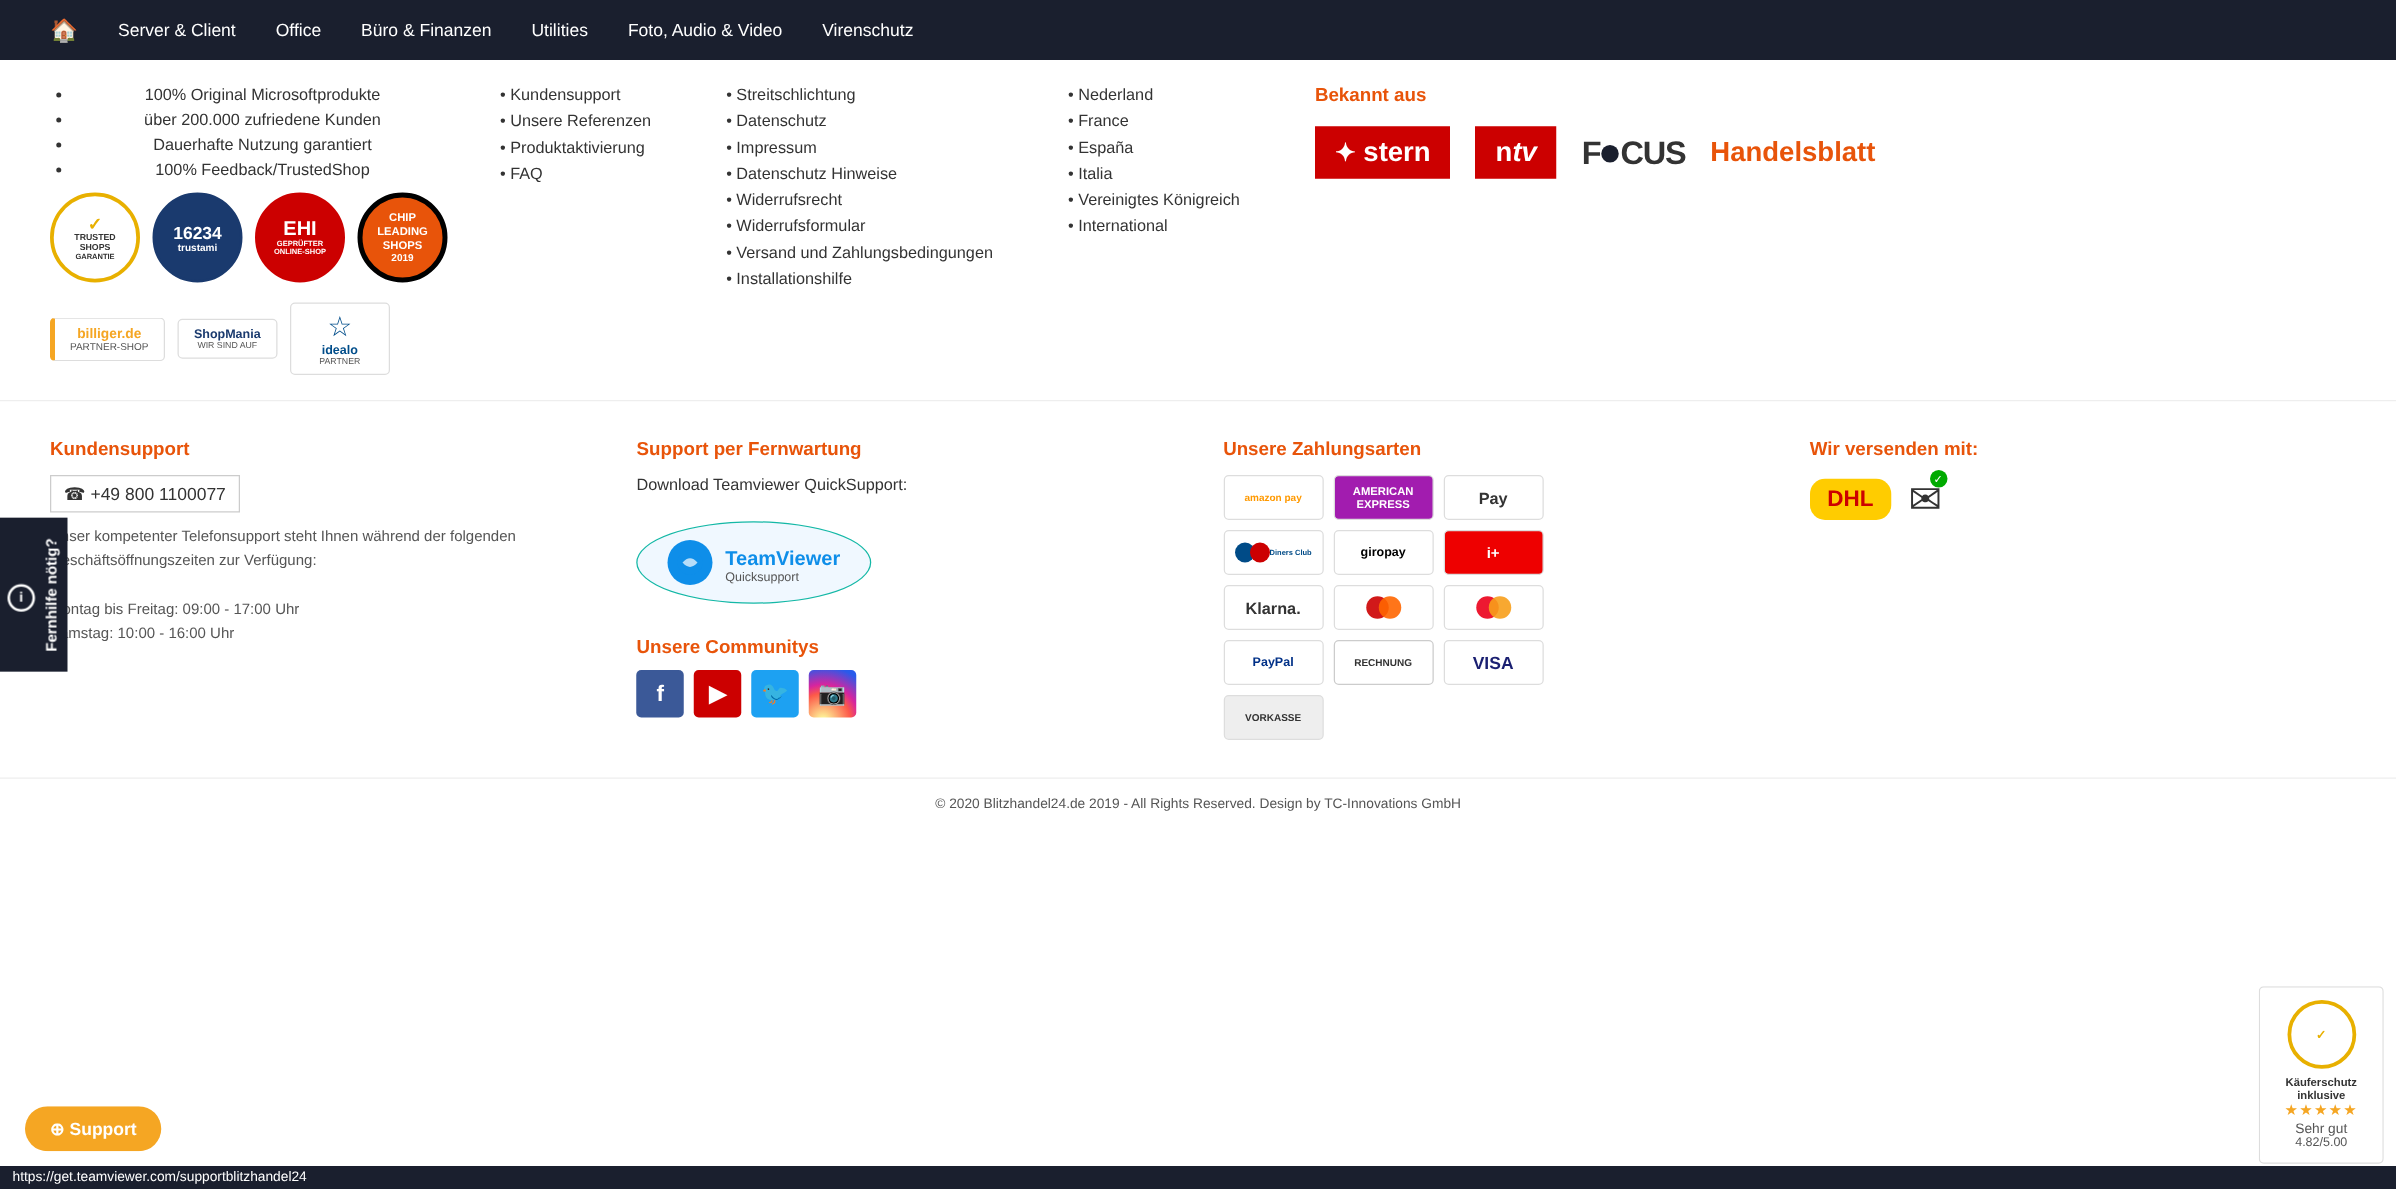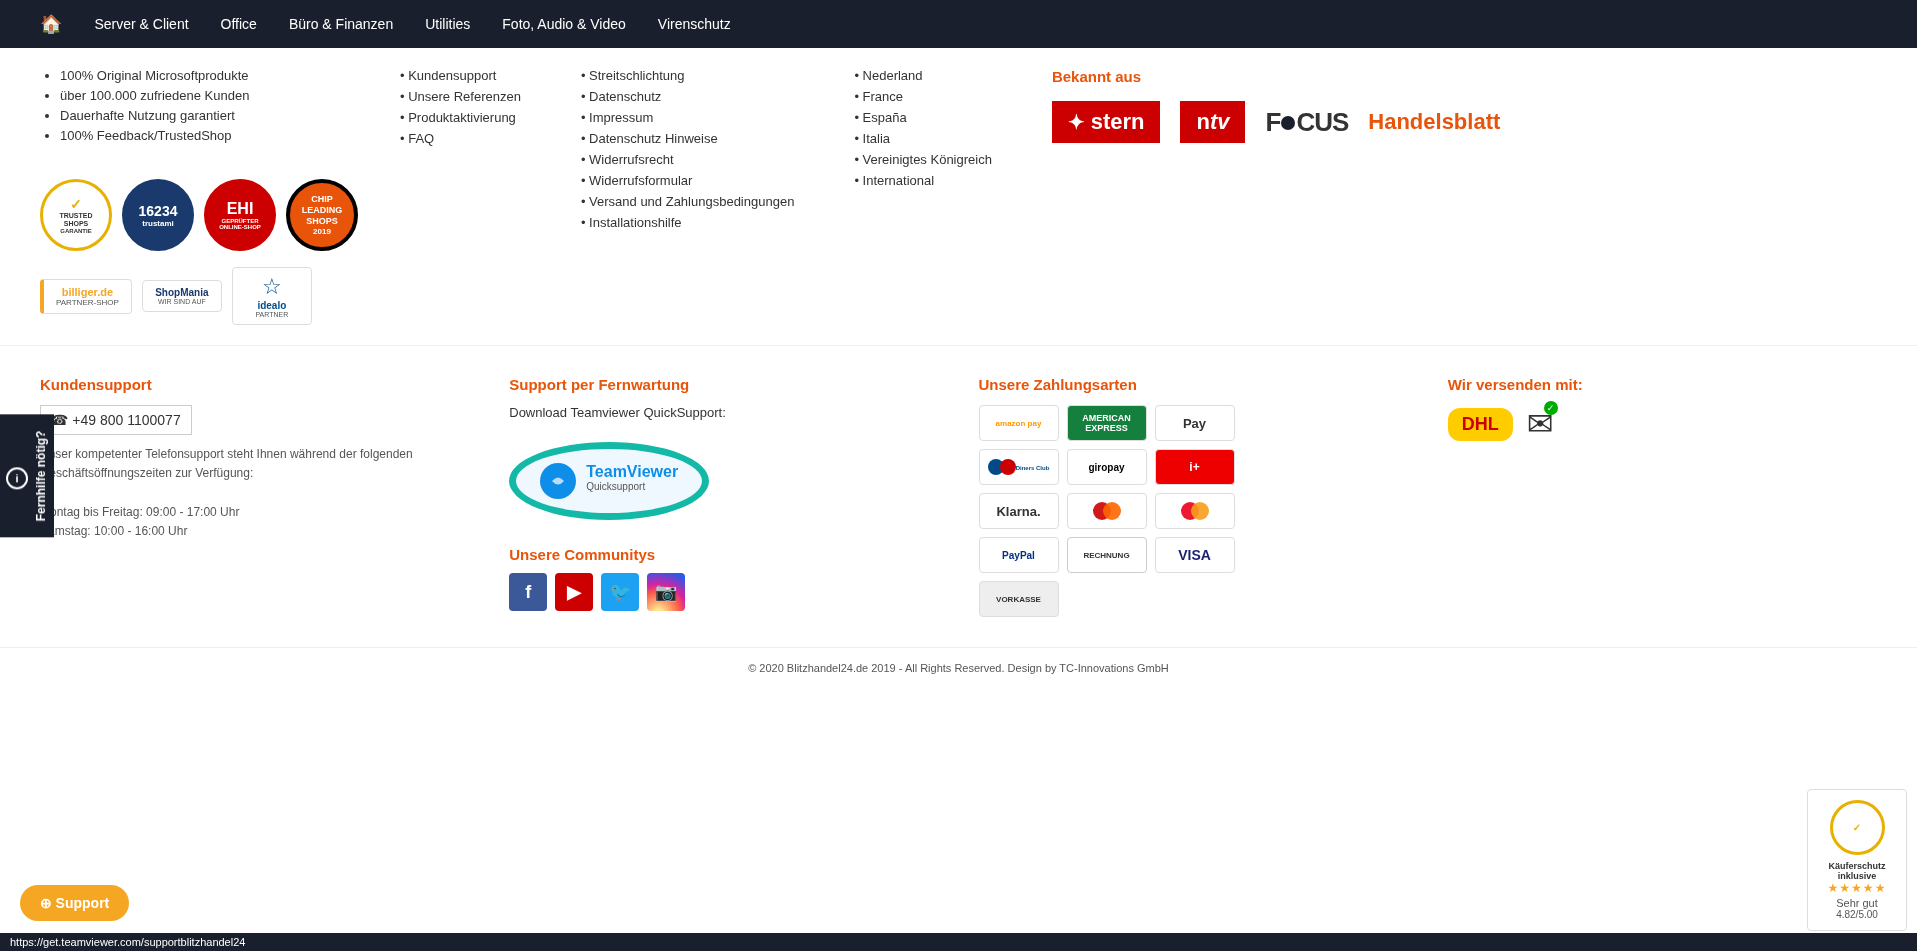--- a/index.html
+++ b/index.html
@@ -31,21 +31,22 @@
     }
 
     
     .left-col {
       width: 320px;
       min-width: 280px;
     }
     .left-col ul {
       list-style: disc;
       padding-left: 20px;
-      margin-bottom: 36px;
+      margin-bottom: 11px;
+      text-align: center;
     }
     .left-col ul li {
       margin-bottom: 5px;
       font-size: 13px;
       color: #333;
     }
 
     .badges-row {
       display: flex;
       gap: 10px;
@@ -182,25 +183,25 @@
     }
 
     .support-text {
       font-size: 12px;
       line-height: 1.6;
       color: #555;
     }
 
     
     .teamviewer-box {
-      border: 7px solid #14b8a6;
+      border: 1px solid #14b8a6;
       border-radius: 50%;
       padding: 14px 24px;
       display: inline-flex;
-      align-items: flex-start;
+      align-items: flex-end;
       gap: 10px;
       margin: 12px 0;
       background: #f0f8ff;
     }
     .tv-icon {
       width: 36px;
       height: 36px;
       background: #0e8ee9;
       border-radius: 50%;
       display: flex;
@@ -252,21 +253,21 @@
       display: flex;
       align-items: center;
       justify-content: center;
       font-size: 9px;
       font-weight: bold;
       color: #333;
       padding: 2px 4px;
       text-align: center;
     }
     .amazon-pay { color: #ff9900; font-size: 8px; }
-    .amex { background: #15803d; color: #fff; font-size: 9px; }
+    .amex { background: #a21caf; color: #fff; font-size: 9px; }
     .apple-pay { font-size: 13px; font-weight: 600; }
     .diners { font-size: 7px; color: #004b87; }
     .giropay { color: #000; font-size: 10px; font-weight: bold; }
     .pp { background: #f00; color: #fff; font-size: 8px; }
     .klarna { font-size: 13px; font-weight: bold; }
     .maestro { color: #cc0001; font-size: 8px; }
     .mastercard { font-size: 8px; }
     .paypal { color: #003087; font-size: 10px; font-weight: bold; }
     .rechnung { font-size: 8px; border: 1px solid #ccc; }
     .visa { color: #1a1f71; font-size: 14px; font-weight: bold; }
@@ -405,21 +406,21 @@
   <a>Utilities</a>
   <a>Foto, Audio &amp; Video</a>
   <a>Virenschutz</a>
 </nav>
 
 <div class="main-content">
 
   <div class="left-col">
     <ul>
       <li>100% Original Microsoftprodukte</li>
-      <li>über 100.000 zufriedene Kunden</li>
+      <li>über 200.000 zufriedene Kunden</li>
       <li>Dauerhafte Nutzung garantiert</li>
       <li>100% Feedback/TrustedShop</li>
     </ul>
 
     <div class="badges-row">
 
       <div class="badge-circle" style="width:72px;height:72px;border-radius:50%;border:3px solid #e8b000;background:#fff;display:flex;flex-direction:column;align-items:center;justify-content:center;font-size:7px;color:#333;text-align:center;padding:4px;">
         <div style="color:#e8b000;font-size:14px;">✓</div>
         <div style="font-weight:bold;font-size:7px;line-height:1.2;">TRUSTED<br>SHOPS</div>
         <div style="font-size:6px;">GARANTIE</div>

